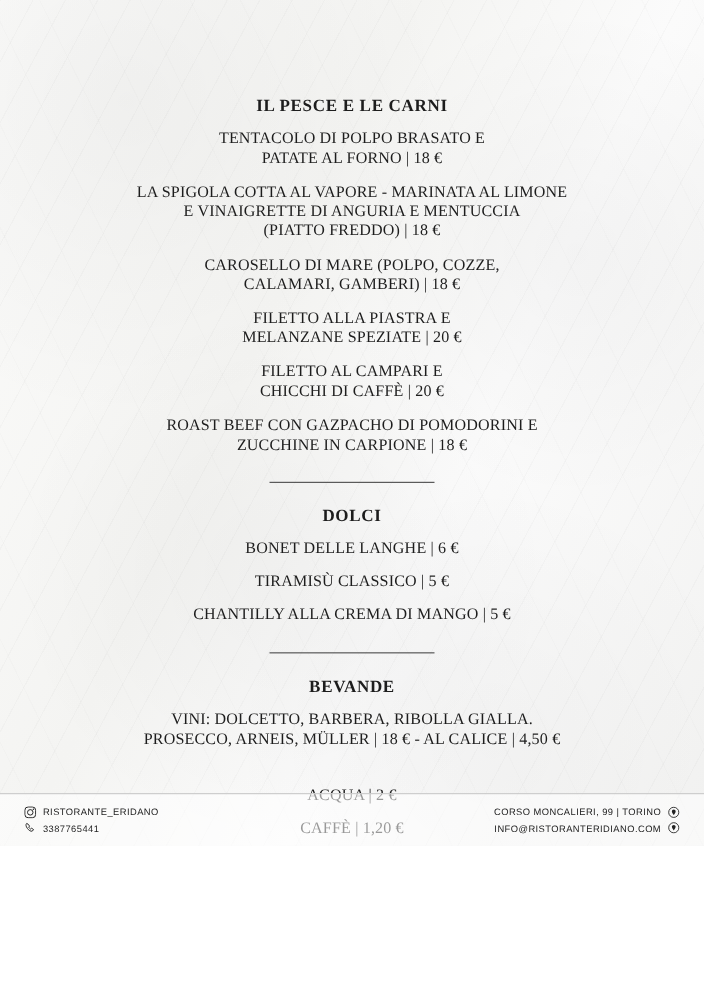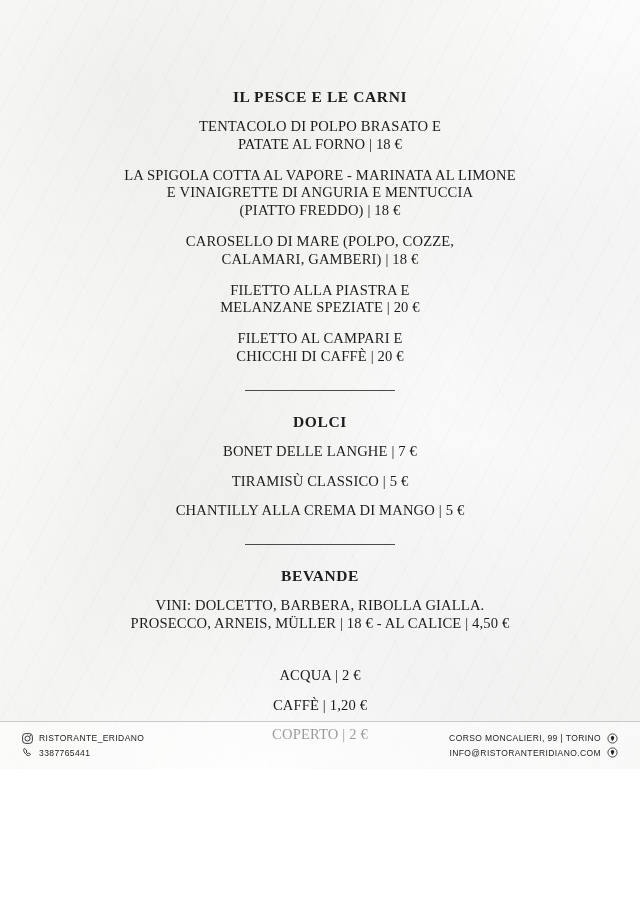--- a/index.html
+++ b/index.html
@@ -129,27 +129,29 @@
 PATATE AL FORNO | 18 €</p>
       <p class="dish">LA SPIGOLA COTTA AL VAPORE - MARINATA AL LIMONE
 E VINAIGRETTE DI ANGURIA E MENTUCCIA
 (PIATTO FREDDO) | 18 €</p>
       <p class="dish">CAROSELLO DI MARE (POLPO, COZZE,
 CALAMARI, GAMBERI) | 18 €</p>
       <p class="dish">FILETTO ALLA PIASTRA E
 MELANZANE SPEZIATE | 20 €</p>
       <p class="dish">FILETTO AL CAMPARI E
 CHICCHI DI CAFFÈ | 20 €</p>
+      <p class="dish">ROAST BEEF CON GAZPACHO DI POMODORINI E
+ZUCCHINE IN CARPIONE | 18 €</p>
     </div>
 
     <div class="divider"></div>
 
     <div class="section" id="sec-dolci">
       <h2 class="section-title">DOLCI</h2>
-      <p class="dish">BONET DELLE LANGHE | 7 €</p>
+      <p class="dish">BONET DELLE LANGHE | 6 €</p>
       <p class="dish">TIRAMISÙ CLASSICO | 5 €</p>
       <p class="dish">CHANTILLY ALLA CREMA DI MANGO  | 5 €</p>
     </div>
 
     <div class="divider"></div>
 
     <div class="section" id="sec-bevande">
       <h2 class="section-title">BEVANDE</h2>
       <p class="dish">VINI: DOLCETTO, BARBERA, RIBOLLA GIALLA.
 PROSECCO, ARNEIS, MÜLLER  | 18 € - AL CALICE | 4,50 €</p>

